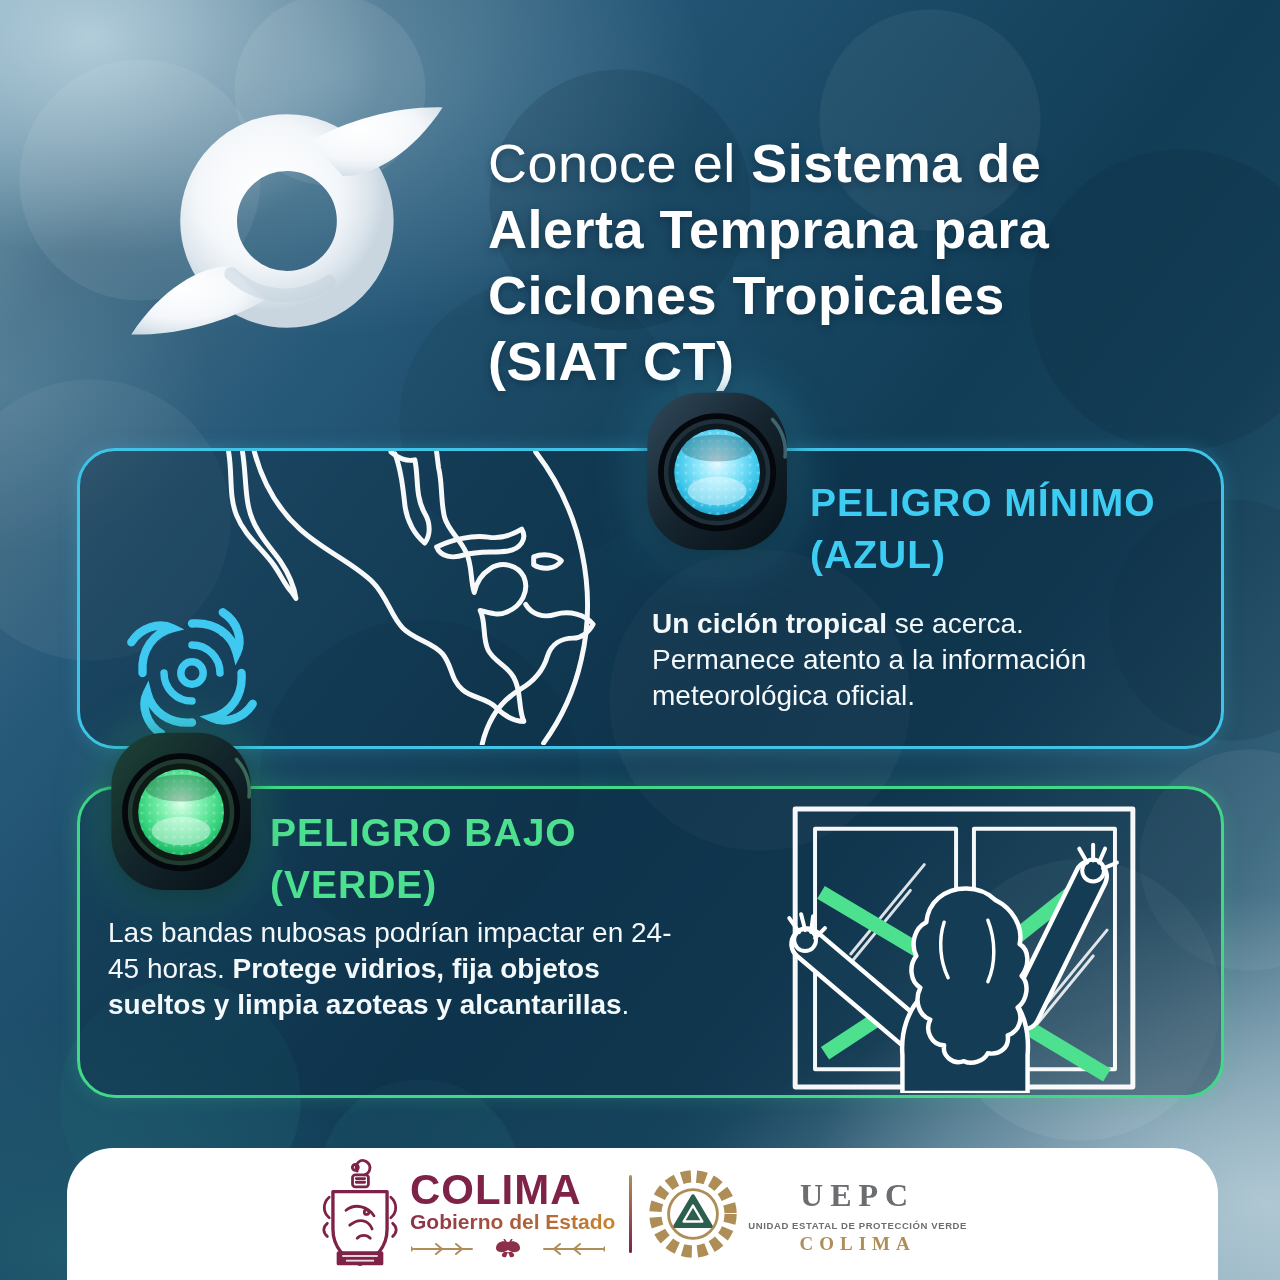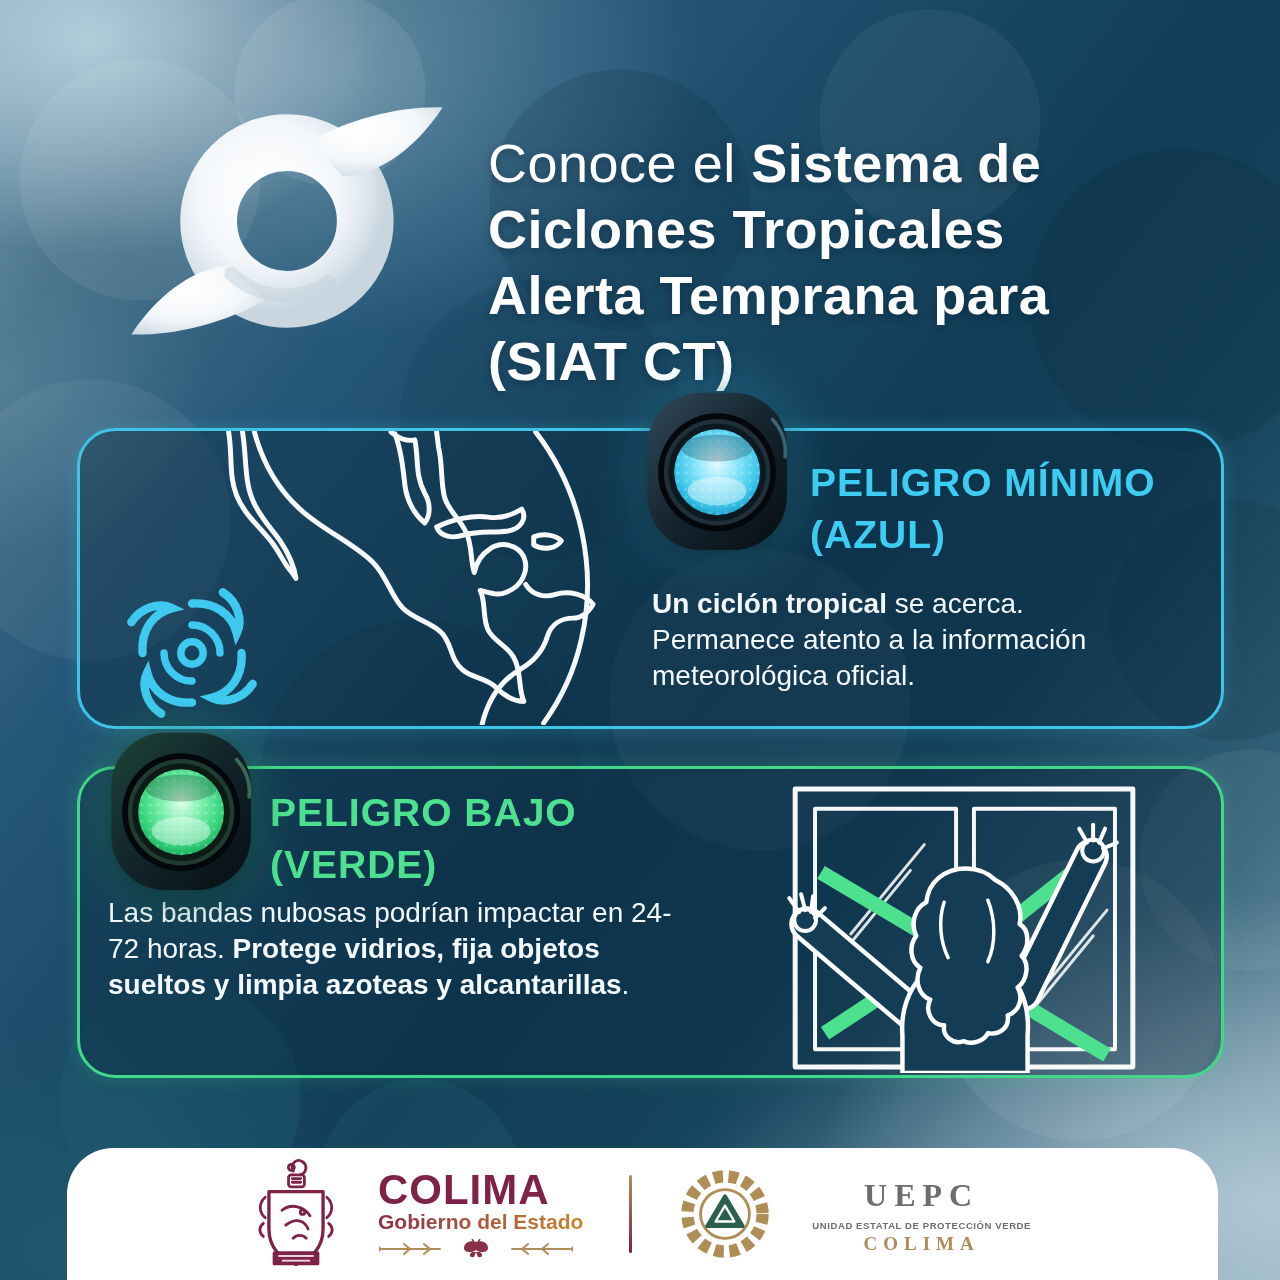--- a/index.html
+++ b/index.html
@@ -29,40 +29,40 @@
       radial-gradient(circle at 1250px 860px,rgba(255,255,255,.06) 0 110px, transparent 111px),
       radial-gradient(circle at 540px 420px, rgba(8,35,52,.10) 0 140px, transparent 141px);}
   .abs{position:absolute;}
   
   .hurricane{left:98px;top:60px;width:372px;height:318px;}
   .title{left:488px;top:86px;width:715px;color:#fff;font-size:54px;line-height:66px;
     font-weight:800;letter-spacing:.5px;text-shadow:0 3px 8px rgba(0,20,35,.35);margin-top:44px;}
   .title .reg{font-weight:500;}
   
   .card{position:absolute;left:77px;width:1141px;border-radius:38px;overflow:hidden;
-    background:rgba(7,37,57,.38);}
+    background:rgba(7,37,57,.38);margin-top:20px;}
   .card-blue{top:428px;height:295px;border:3px solid #3fc4e8;box-shadow:0 0 18px rgba(63,196,232,.25);}
   .card-green{top:766px;height:306px;border:3px solid #41d987;box-shadow:0 0 18px rgba(65,217,135,.22);}
   .card-title{position:absolute;font-weight:800;font-size:39px;line-height:52px;letter-spacing:1px;}
   .ct-blue{left:730px;top:26px;color:#3ecdf2;}
   .ct-green{left:190px;top:18px;color:#4ce08f;}
   .card-body{position:absolute;color:#f3f8fb;font-size:28px;line-height:36px;font-weight:400;}
   .cb-blue{left:572px;top:155px;width:492px;}
   .cb-green{left:28px;top:126px;width:578px;}
   .card-body b{font-weight:800;}
   .mapwrap{position:absolute;left:8px;top:0;width:515px;height:294px;}
   .spiral{position:absolute;left:42px;top:152px;width:140px;height:140px;}
   .windowwrap{position:absolute;left:704px;top:14px;width:364px;height:290px;}
   
   .tl{position:absolute;width:152px;height:176px;z-index:5;}
   .tl-blue{left:642px;top:386px;filter:drop-shadow(0 8px 16px rgba(0,10,20,.5)) drop-shadow(0 0 24px rgba(80,215,245,.35));}
   .tl-green{left:106px;top:726px;filter:drop-shadow(0 8px 16px rgba(0,10,20,.5)) drop-shadow(0 0 24px rgba(70,225,145,.35));}
   
   .footer{left:67px;top:1148px;width:1151px;height:132px;background:#fff;
-    border-radius:46px 46px 0 0;display:flex;align-items:center;justify-content:center;gap:40px;}
+    border-radius:46px 46px 0 0;display:flex;align-items:center;justify-content:center;gap:8px;}
   .colima-text{display:flex;flex-direction:column;align-items:flex-start;}
   .colima-name{font-size:42px;font-weight:800;letter-spacing:1px;color:#7e2247;line-height:40px;}
   .colima-sub{font-size:21px;font-weight:700;line-height:24px;
     background:linear-gradient(90deg,#8c2f48,#c9842f);-webkit-background-clip:text;background-clip:text;color:transparent;text-align:center;}
   .divider{width:3px;height:78px;background:linear-gradient(#b08d57,#7e2247);border-radius:2px;margin:0 6px;}
   .uepc-text{display:flex;flex-direction:column;align-items:center;font-family:"Liberation Serif",serif;}
   .uepc-acronym{font-size:32px;font-weight:700;color:#6b6d71;letter-spacing:7px;line-height:44px;}
   .uepc-sub{font-family:"Liberation Sans",sans-serif;font-size:9.5px;font-weight:700;color:#6b6d71;letter-spacing:.6px;margin-top:3px;}
   .uepc-loc{font-size:19px;font-weight:700;color:#ae8e56;letter-spacing:6px;margin-top:2px;}
 </style>
@@ -83,22 +83,22 @@
     <g filter="none">
       <circle cx="193" cy="162" r="80" fill="none" stroke="url(#hg)" stroke-width="58"></circle>
       <path d="M214,82 C256,58 306,45 352,46 C322,92 282,116 250,116 C238,102 226,90 214,82 Z" fill="url(#hg)"></path>
       <path d="M172,242 C130,266 80,279 34,278 C64,232 104,208 136,208 C148,222 160,234 172,242 Z" fill="url(#hg)"></path>
       <path d="M136,216 a80,80 0 0 0 100,8" fill="none" stroke="#c4d2dc" stroke-width="14" opacity=".5" stroke-linecap="round"></path>
     </g>
   </svg>
 
   <div class="abs title">
     <div><span class="reg">Conoce el </span><span>Sistema de</span></div>
+    <div>Alerta Temprana para</div>
     <div>Ciclones Tropicales</div>
-    <div>Alerta Temprana para</div>
     <div>(SIAT CT)</div>
   </div>
 
   <div class="card card-blue">
 
     <svg class="mapwrap" viewBox="0 0 520 295">
       <g fill="none" stroke="#ffffff" stroke-width="5" stroke-linecap="round" stroke-linejoin="round" opacity=".97">
 
         <path d="M142,0 C146,24 142,44 150,64 C158,84 174,96 186,112 C194,122 198,134 206,142 L210,148 C208,134 202,122 194,110 C184,96 172,84 166,68 C158,50 160,24 156,0"></path>
 
@@ -167,21 +167,21 @@
     <path d="M146,34 a54,54 0 0 1 14,42" stroke="rgba(140,230,250,.35)" stroke-width="4" fill="none" stroke-linecap="round"></path>
   </svg>
 
   <div class="card card-green">
 
     <div class="card-title ct-green">
       <div>PELIGRO BAJO</div>
       <div>(VERDE)</div>
     </div>
     <div class="card-body cb-green">
-      <span>Las bandas nubosas podrían impactar en 24-72 horas. </span><b>Protege vidrios, fija objetos sueltos y limpia azoteas y alcantarillas</b><span>.</span>
+      <span>Las bandas nubosas podrían impactar en 24-45 horas. </span><b>Protege vidrios, fija objetos sueltos y limpia azoteas y alcantarillas</b><span>.</span>
     </div>
 
     <svg class="windowwrap" viewBox="0 0 364 292">
       <g fill="none" stroke="#ffffff" stroke-width="5" stroke-linejoin="round" stroke-linecap="round" opacity=".96">
         <rect x="10" y="6" width="340" height="280" stroke-width="5"></rect>
         <rect x="30" y="26" width="142" height="242" stroke-width="4"></rect>
         <rect x="190" y="26" width="142" height="242" stroke-width="4"></rect>
       </g>
 
       <g stroke="#ffffff" stroke-width="3" opacity=".85" stroke-linecap="round">

